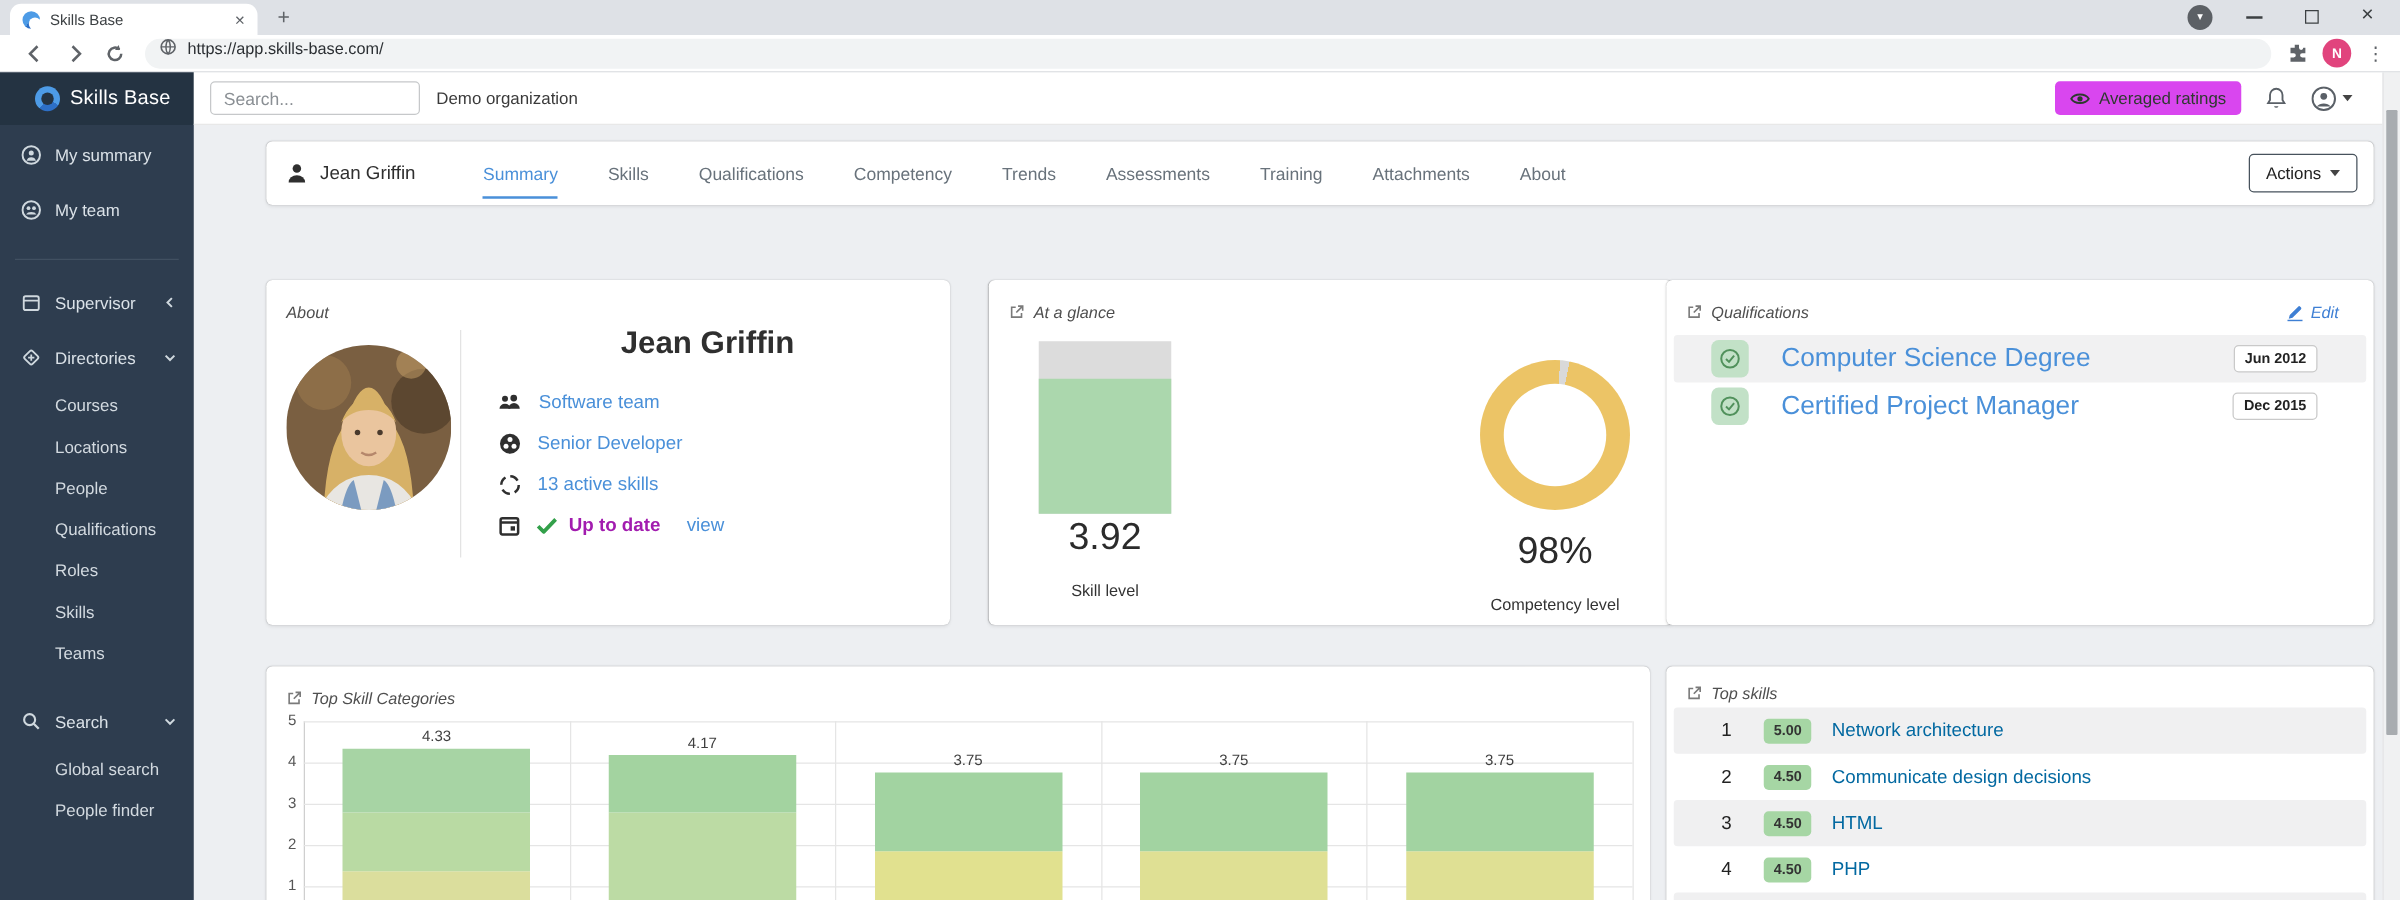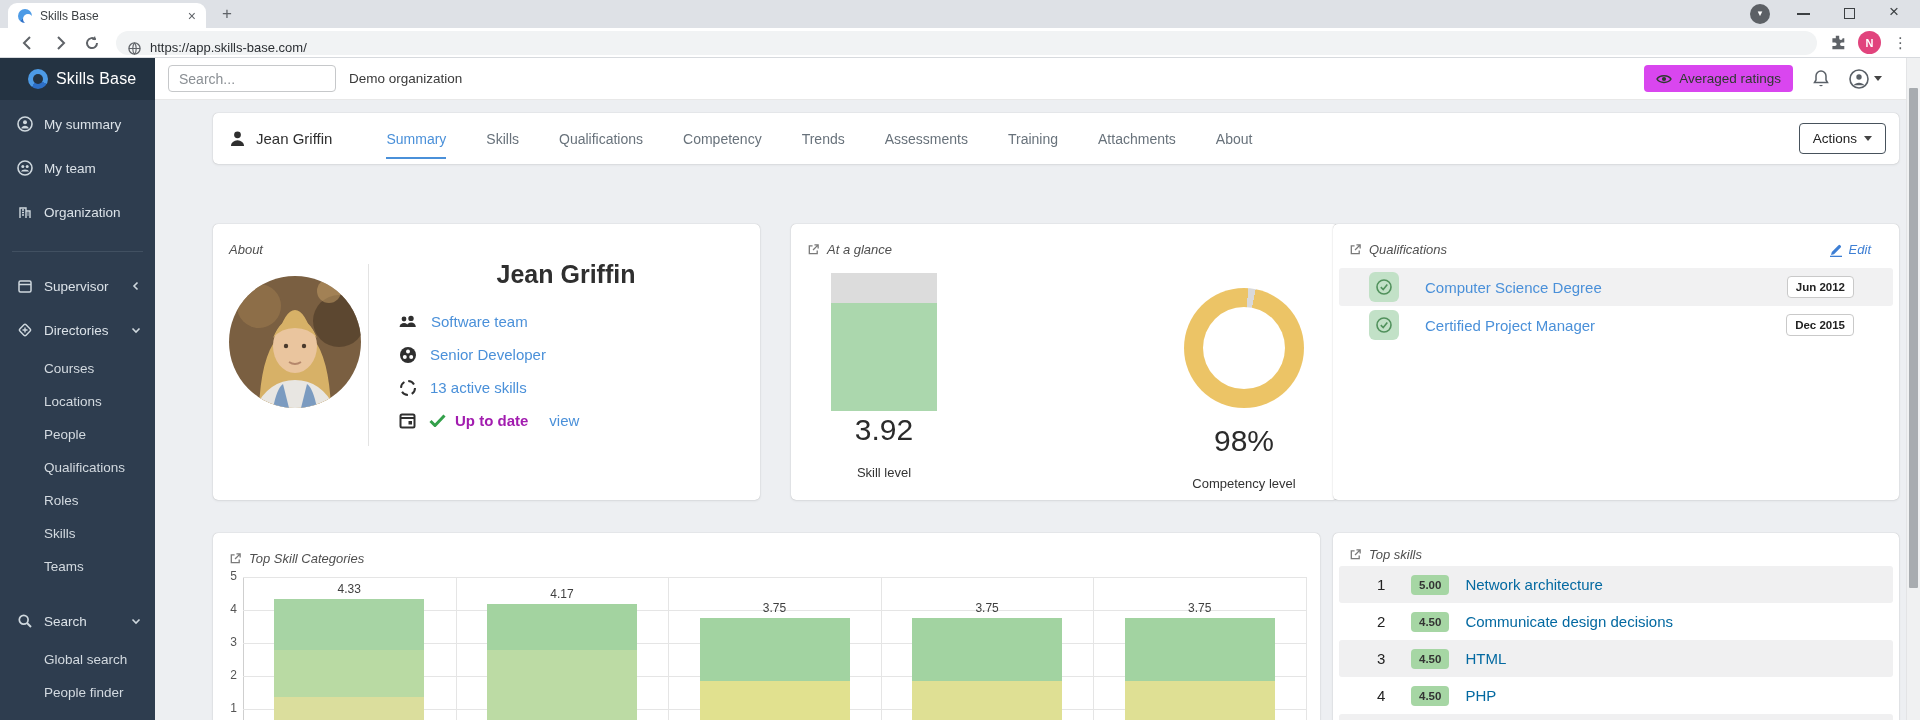--- a/index.html
+++ b/index.html
@@ -12,21 +12,21 @@
   .btab { position:absolute; left:8px; bottom:0; width:198px; height:25px; background:#fff; border-radius:9px 9px 0 0; display:flex; align-items:center; padding:0 10px; gap:8px; }
   .btab-title { font-size:12px; color:#3c4043; flex:1; white-space:nowrap; overflow:hidden; }
   .btab-close { color:#5f6368; font-size:14px; line-height:1; cursor:default; }
   .newtab { position:absolute; left:216px; bottom:3px; width:22px; height:22px; color:#5f6368; font-size:17px; text-align:center; line-height:21px; }
   .upd-btn { position:absolute; left:1750px; top:4px; width:20px; height:20px; border-radius:50%; background:#5c6065; color:#fff; font-size:9px; text-align:center; line-height:19px; }
   .win-min { position:absolute; left:1797px; top:13px; width:13px; height:2px; background:#3c4043; }
   .win-restore { position:absolute; left:1844px; top:8px; width:11px; height:11px; border:1.5px solid #3c4043; }
   .win-close { position:absolute; left:1889px; top:2px; font-size:17px; color:#3c4043; }
   .addressbar { position:absolute; left:0; top:28px; width:1920px; height:30px; background:#fff; border-bottom:1px solid #d7dade; display:flex; align-items:center; padding:0 12px; }
   .nav-ic { width:18px; height:18px; margin:0 7px; flex:0 0 auto; }
-  .url-pill { flex:1; height:24px; background:#f1f3f4; border-radius:13px; display:flex; align-items:flex-end; padding:0 12px; gap:9px; margin:0 8px; }
+  .url-pill { flex:1; height:24px; background:#f1f3f4; border-radius:13px; display:flex; align-items:flex-start; padding:0 12px; gap:9px; margin:0 8px; }
   .url-text { font-size:13px; color:#2b2f33; }
   .chrome-right { display:flex; align-items:center; gap:12px; margin-left:4px; }
   .avatar-n { width:23px; height:23px; border-radius:50%; background:#e1447d; color:#fff; font-size:11px; font-weight:bold; display:flex; align-items:center; justify-content:center; }
   .kebab { color:#5f6368; font-size:15px; letter-spacing:0; }
 
   
   .sidebar { position:absolute; left:0; top:58px; width:155px; height:662px; background:#2e3d4f; }
   .brand { height:42px; background:#243342; display:flex; align-items:center; padding-left:28px; gap:8px; }
   .brand-text { color:#fff; font-size:16px; letter-spacing:.2px; }
   .logo { width:20px; height:20px; border-radius:50%; background:conic-gradient(#4d9be6 0 120deg,#2d6fc6 120deg 220deg,#4d9be6 220deg 360deg); position:relative; }
@@ -90,21 +90,21 @@
   .gcol.donutcol .gnum { margin-top:16px; }
   .glabel { font-size:13px; color:#333; margin-top:18px; }
 
   
   .quals-card { left:1178px; top:124px; width:566px; height:276px; }
   .edit-link { position:absolute; right:28px; top:18px; display:flex; align-items:center; gap:6px; font-size:13px; font-style:italic; color:#3e7fd4; text-decoration:none; }
   .qrows { position:absolute; left:6px; right:6px; top:44px; }
   .qrow { height:38px; display:flex; align-items:center; padding:0 39px 0 30px; border-radius:3px; }
   .qrow.odd { background:#f1f1f2; }
   .qcheck { width:30px; height:30px; border-radius:6px; background:#c2e1c7; display:flex; align-items:center; justify-content:center; }
-  .qname { margin-left:26px; font-size:15px; color:#4a90d9; text-decoration:none; }
+  .qname { margin-left:26px; font-size:21px; color:#4a90d9; text-decoration:none; }
   .qdate { margin-left:auto; font-size:11.5px; font-weight:bold; color:#222; border:1px solid #c9c9c9; border-radius:4px; background:#fff; padding:4px 8px; }
 
   
   .chart-card { left:58px; top:433px; width:1107px; height:320px; }
   .plot { position:absolute; left:0; top:0; width:100%; height:100%; }
   .yaxis { position:absolute; top:44px; width:1px; height:165px; background:#cfcfcf; }
   .gl { position:absolute; left:30px; width:1063px; height:1px; background:#e5e5e5; }
   .vsep { position:absolute; top:44px; width:1px; height:165px; background:#e5e5e5; }
   .ytick-label { position:absolute; left:6px; width:18px; text-align:right; font-size:12px; color:#555; }
   .cbar-seg { position:absolute; }
@@ -178,26 +178,20 @@
         <span class="lbl">My summary</span>
       </div>
       <div class="snav-item">
         <svg width="16" height="16" viewBox="0 0 16 16">
             <circle cx="8" cy="8" r="7" fill="none" stroke="#cfd8de" stroke-width="1.6"></circle>
             <circle cx="5.8" cy="6.5" r="1.5" fill="#cfd8de"></circle>
             <circle cx="10.2" cy="6.5" r="1.5" fill="#cfd8de"></circle>
             <path d="M3.8 11.5 a4.5 3 0 0 1 8.4 0" fill="#cfd8de"></path>
           </svg>
         <span class="lbl">My team</span>
-      </div>
-      <div class="snav-item">
-        <svg width="16" height="16" viewBox="0 0 16 16">
-            <path d="M3 14 V4 h6 v10 M5 6 h2 M5 8.5 h2 M5 11 h2 M9 14 V7 h4 v7 M10.5 9 h1 M10.5 11 h1" fill="none" stroke="#cfd8de" stroke-width="1.4"></path>
-          </svg>
-        <span class="lbl">Organization</span>
       </div>
       <div class="snav-div"></div>
       <div class="snav-item">
         <svg width="16" height="16" viewBox="0 0 16 16">
             <rect x="2" y="3" width="12" height="11" rx="1.5" fill="none" stroke="#cfd8de" stroke-width="1.5"></rect>
             <path d="M2 6.5 h12" stroke="#cfd8de" stroke-width="1.5"></path>
           </svg>
         <span class="lbl">Supervisor</span>
         <svg class="chev" viewBox="0 0 10 10">
             <path d="M6.5 1.5 L3 5 L6.5 8.5" fill="none" stroke="#cfd8de" stroke-width="1.6"></path>

